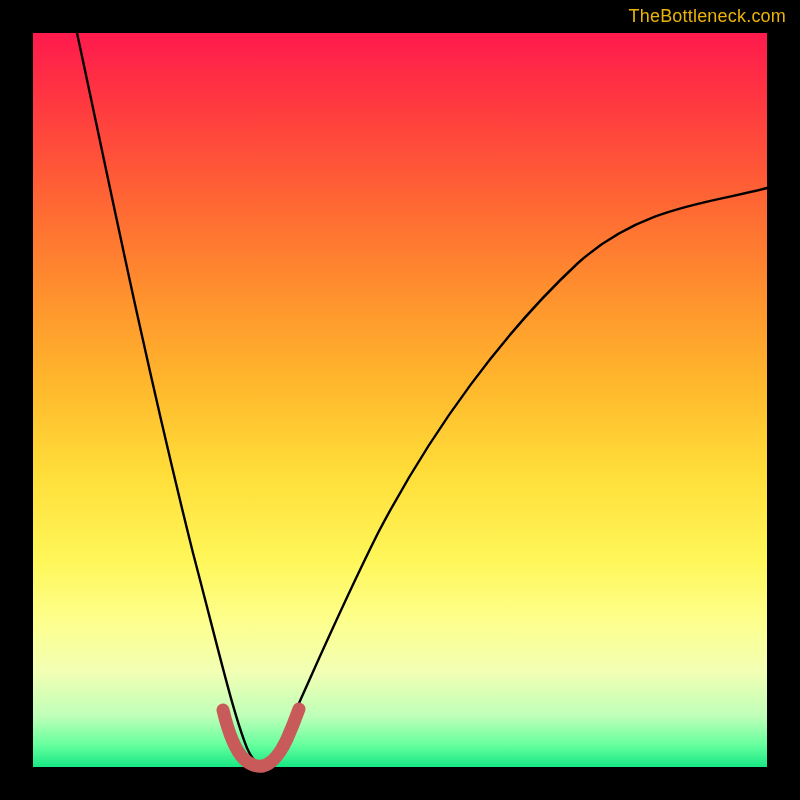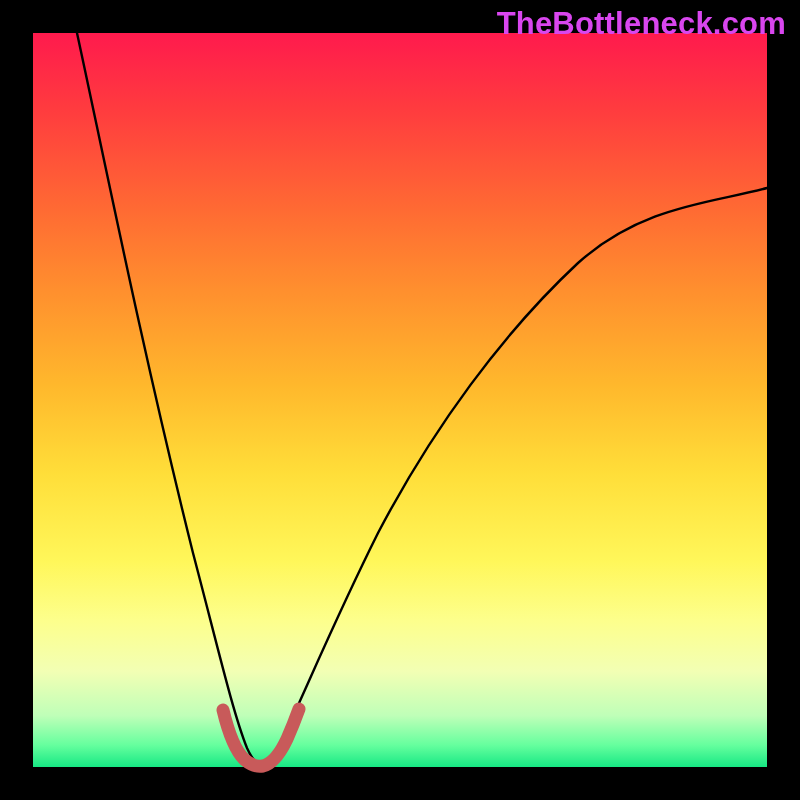--- a/index.html
+++ b/index.html
@@ -37,23 +37,23 @@
       #f2ffb4 87%,
       #bfffb8 93%,
       #66ff9e 97%,
       #17e884 100%
     );
   }
   .watermark {
     position: absolute;
     top: 6px;
     right: 14px;
-    color: #d946ef;
-    font-size: 31px;
-    font-weight: 700;
+    color: #eab308;
+    font-size: 18px;
+    font-weight: 400;
     letter-spacing: 0.2px;
     white-space: nowrap;
     user-select: none;
   }
   svg.curve {
     position: absolute;
     left: 0;
     top: 0;
     width: 734px;
     height: 734px;

